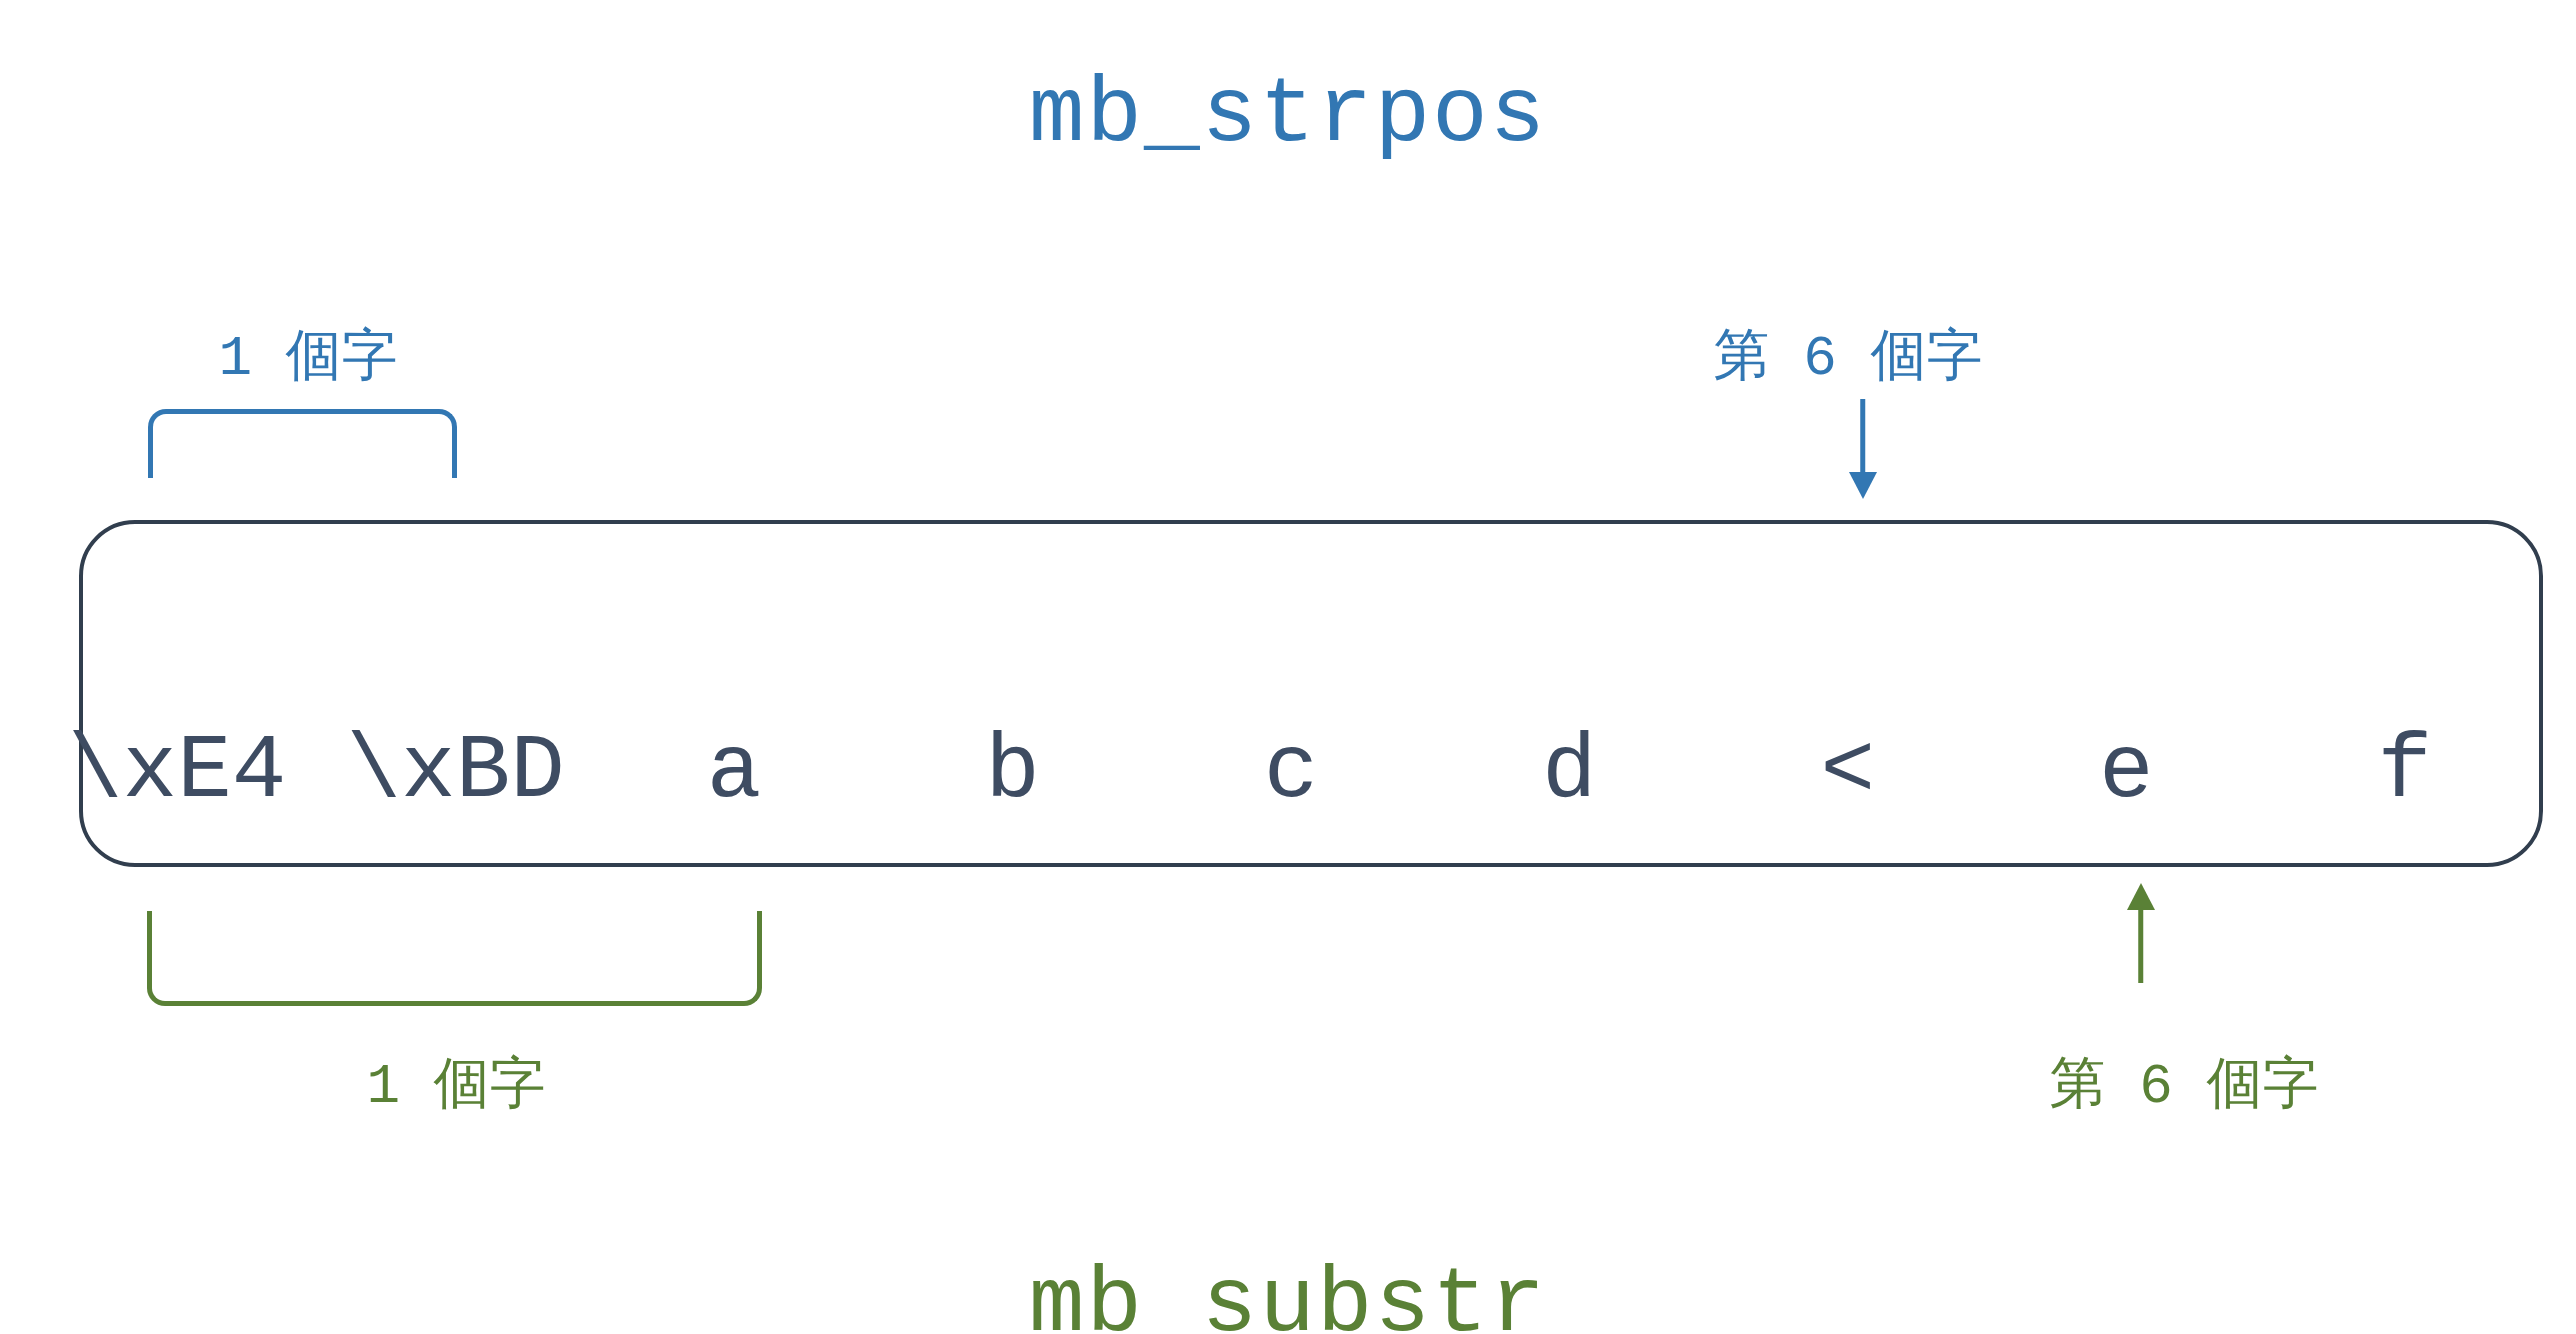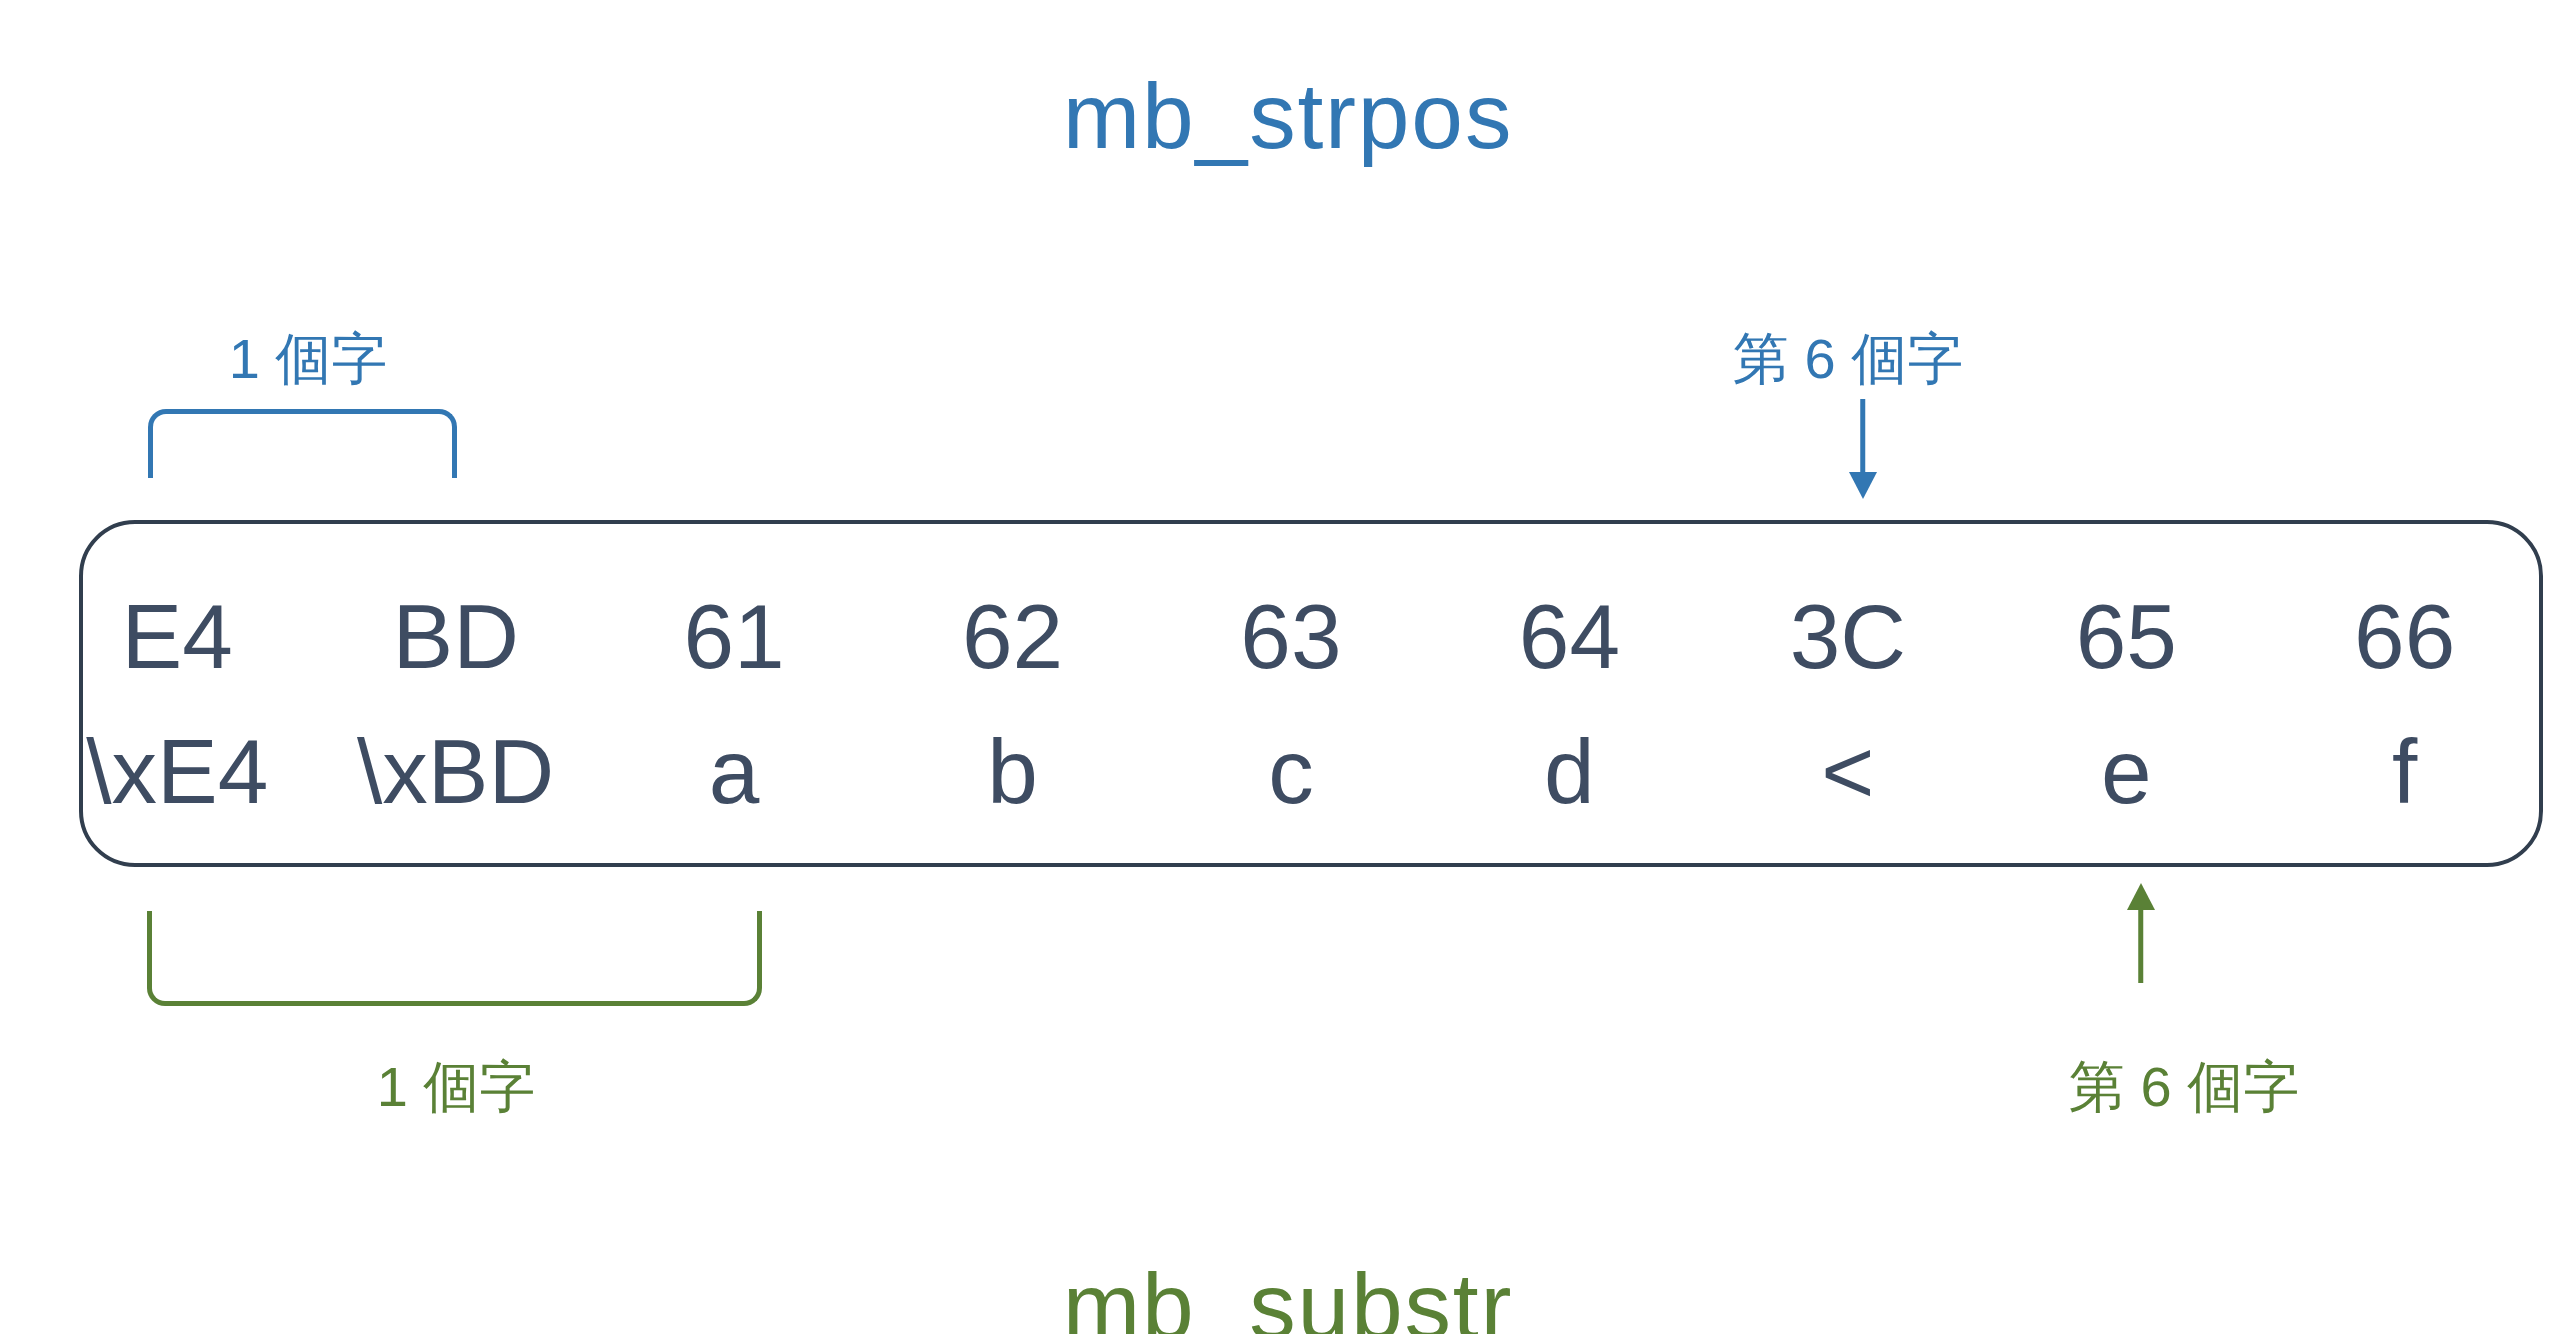--- a/index.html
+++ b/index.html
@@ -9,21 +9,21 @@
     --border: #313E4E;
     --bg: #FFFFFF;
   }
   * { margin: 0; padding: 0; box-sizing: border-box; }
   html, body { background: var(--bg); }
   #canvas {
     position: relative;
     width: 2576px;
     height: 1335px;
     background: var(--bg);
-    font-family: Liberation Sans, sans-serif;
+    font-family: Liberation Mono, monospace;
     overflow: hidden;
     padding-left: 48px;
   }
 
   .title {
     position: absolute;
     left: 0;
     width: 100%;
     text-align: center;
     font-size: 93px;
@@ -123,31 +123,20 @@
   <div class="bracket blue"></div>
 
   <div class="annot-label blue" style="left:1848px;">第 6 個字</div>
   <div class="arrow blue-down">
     <div class="shaft"></div>
     <div class="head"></div>
   </div>
 
   <div class="byte-box"></div>
 
-  <div class="byte-row bytes">
-    <div class="cell">E4</div>
-    <div class="cell">BD</div>
-    <div class="cell">61</div>
-    <div class="cell">62</div>
-    <div class="cell">63</div>
-    <div class="cell">64</div>
-    <div class="cell">3C</div>
-    <div class="cell">65</div>
-    <div class="cell">66</div>
-  </div>
 
   <div class="byte-row chars">
     <div class="cell">\xE4</div>
     <div class="cell">\xBD</div>
     <div class="cell">a</div>
     <div class="cell">b</div>
     <div class="cell">c</div>
     <div class="cell">d</div>
     <div class="cell">&lt;</div>
     <div class="cell">e</div>

